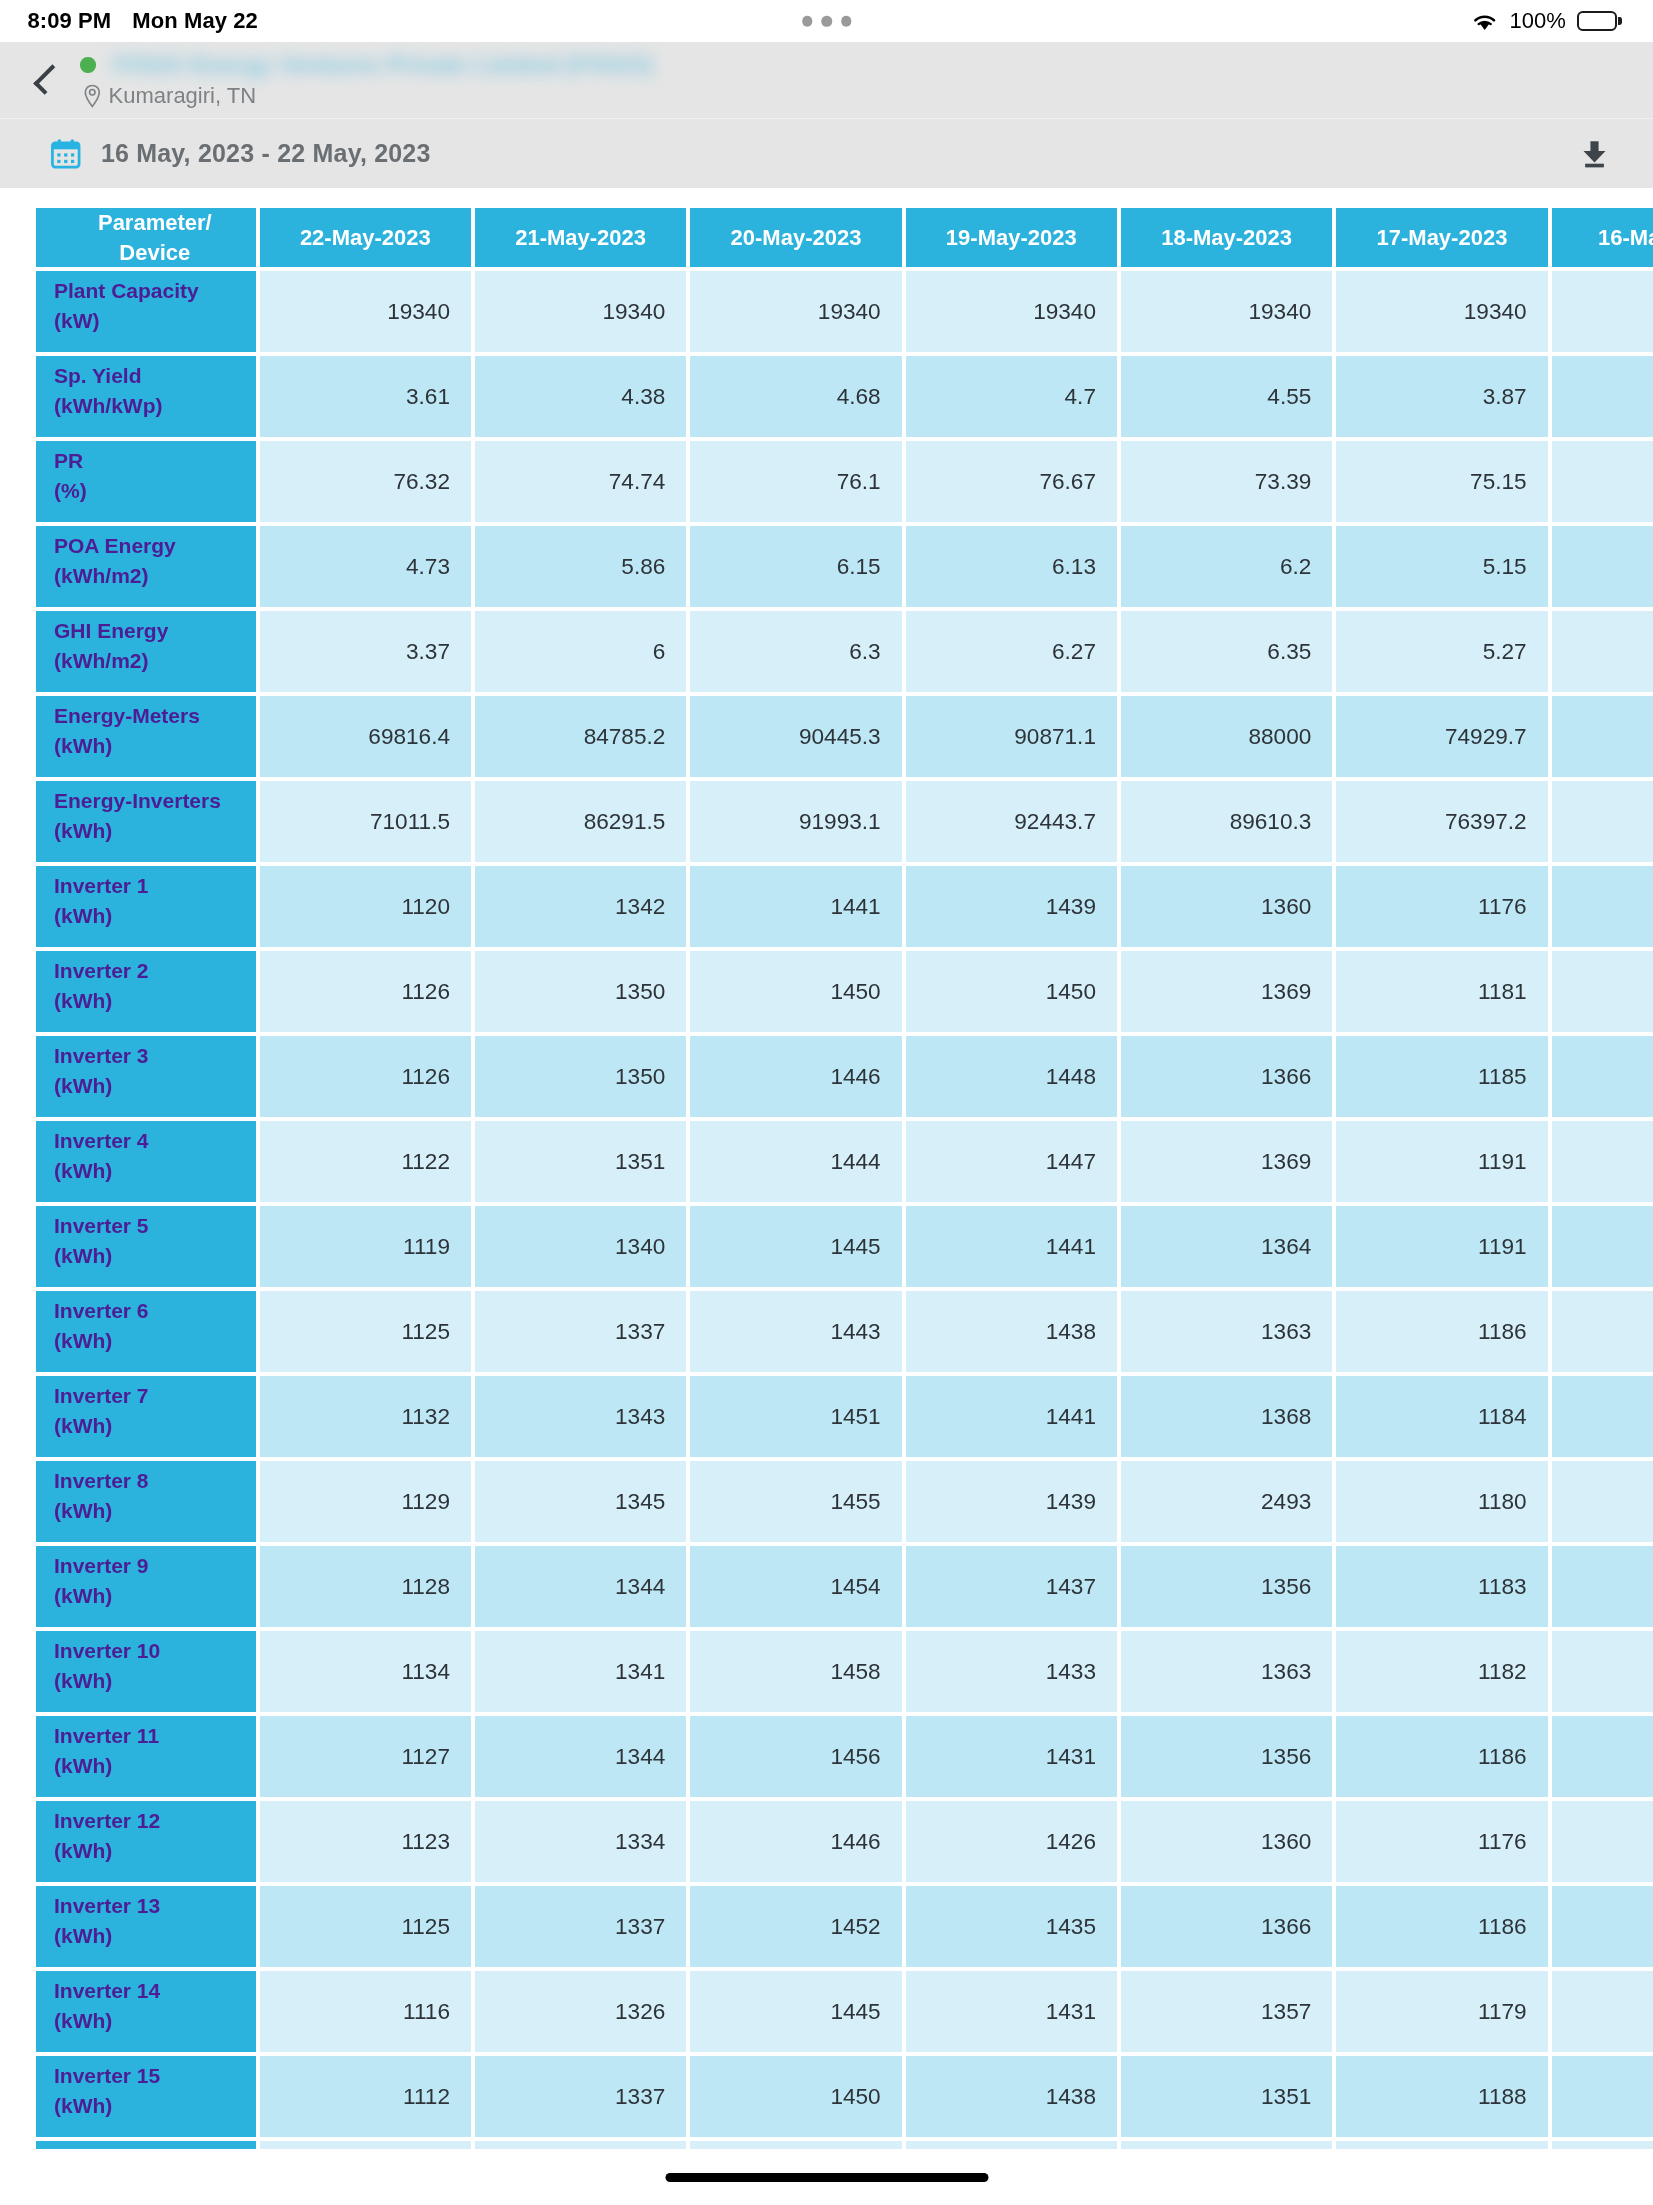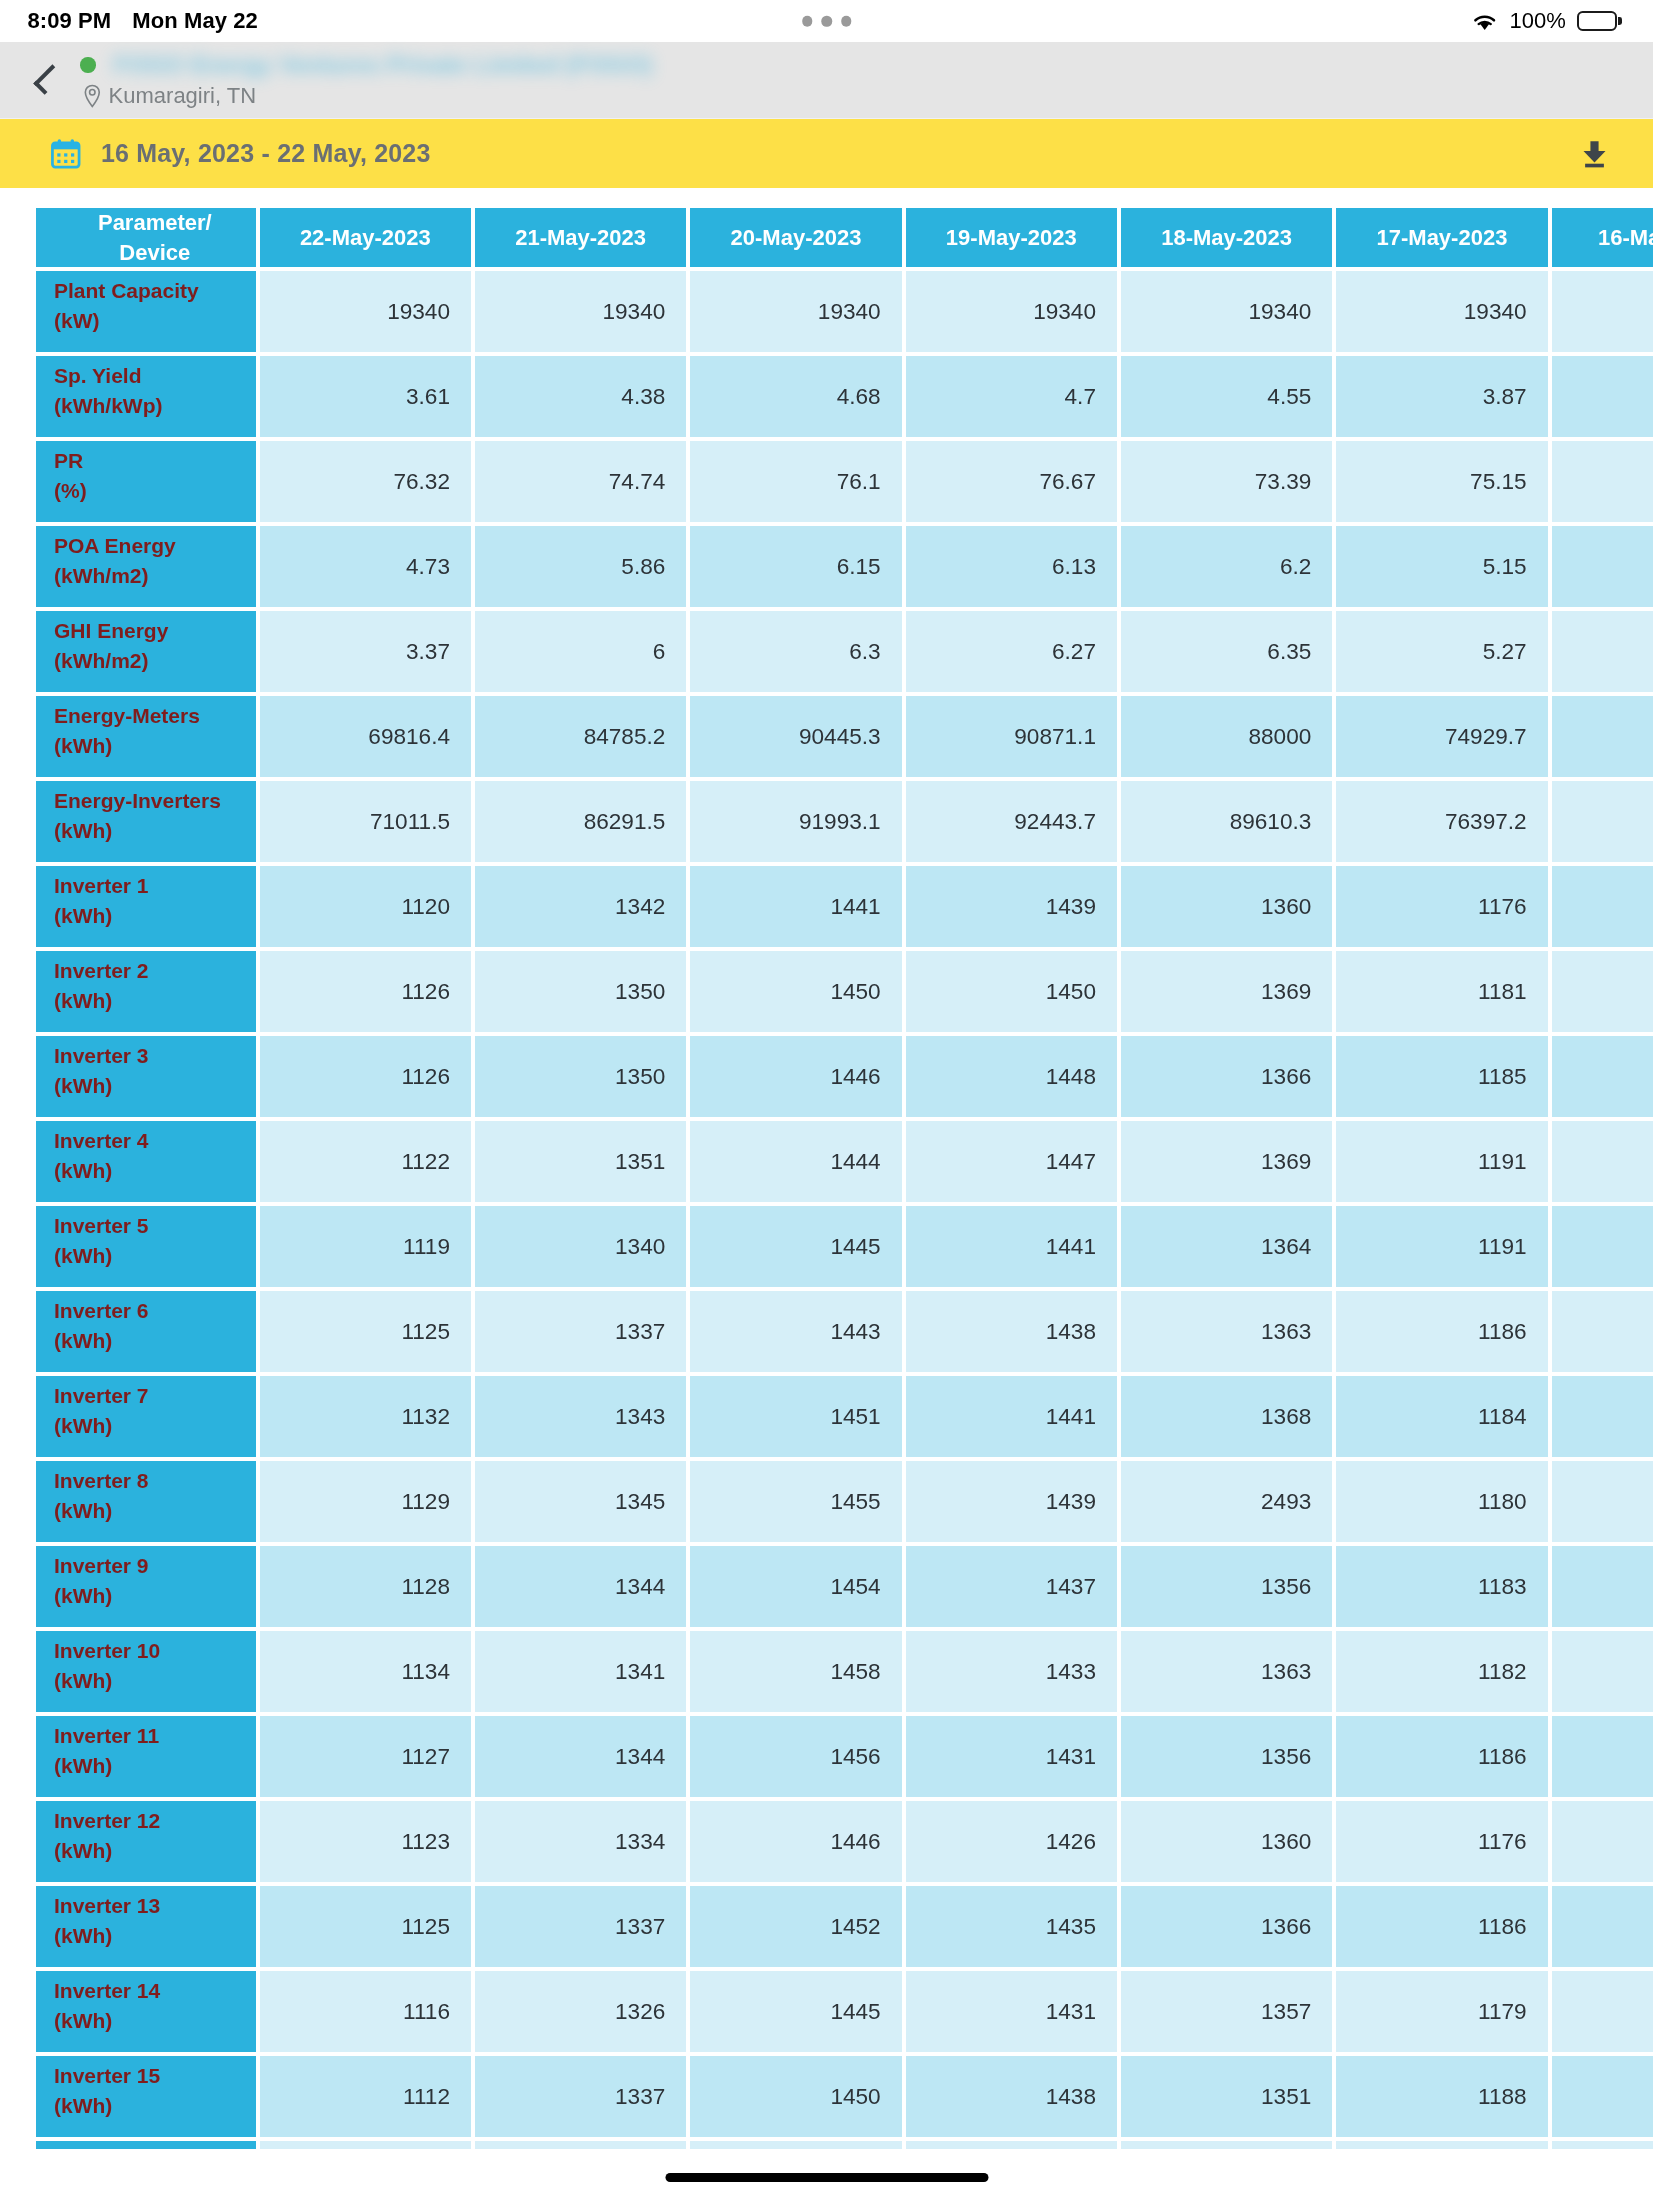--- a/index.html
+++ b/index.html
@@ -94,21 +94,21 @@
     opacity: 0.55;
     white-space: nowrap;
   }
   .site-line2 { display: flex; align-items: center; gap: 6.5px; margin-left: 3.2px; }
   .pin-ico { width: 18.6px; height: 24px; flex: 0 0 auto; }
   .site-loc { font-size: 22px; color: #7d8285; }
 
   
   .date-bar {
     height: 69px;
-    background: #fde047;
+    background: #e5e5e5;
     display: flex;
     align-items: center;
     padding: 0 36px 0 50px;
   }
   .cal-ico { width: 31.5px; height: 31.5px; flex: 0 0 auto; }
   .date-text {
     margin-left: 19.4px;
     font-size: 25px;
     font-weight: 600;
     color: #6a6f73;
@@ -148,21 +148,21 @@
     text-align: center;
     padding: 0 0 0 18px;
     line-height: 1.35;
   }
   th.datecol {
     width: 203px;
     text-align: center;
   }
   tbody th.rowhead {
     background: #2bb2dd;
-    color: #7f1d1d;
+    color: #4c1d95;
     font-size: 21px;
     font-weight: 700;
     text-align: left;
     padding: 0 0 12px 18px;
     line-height: 1.4;
     vertical-align: middle;
     height: 81px;
   }
   tbody td {
     font-size: 22.6px;

